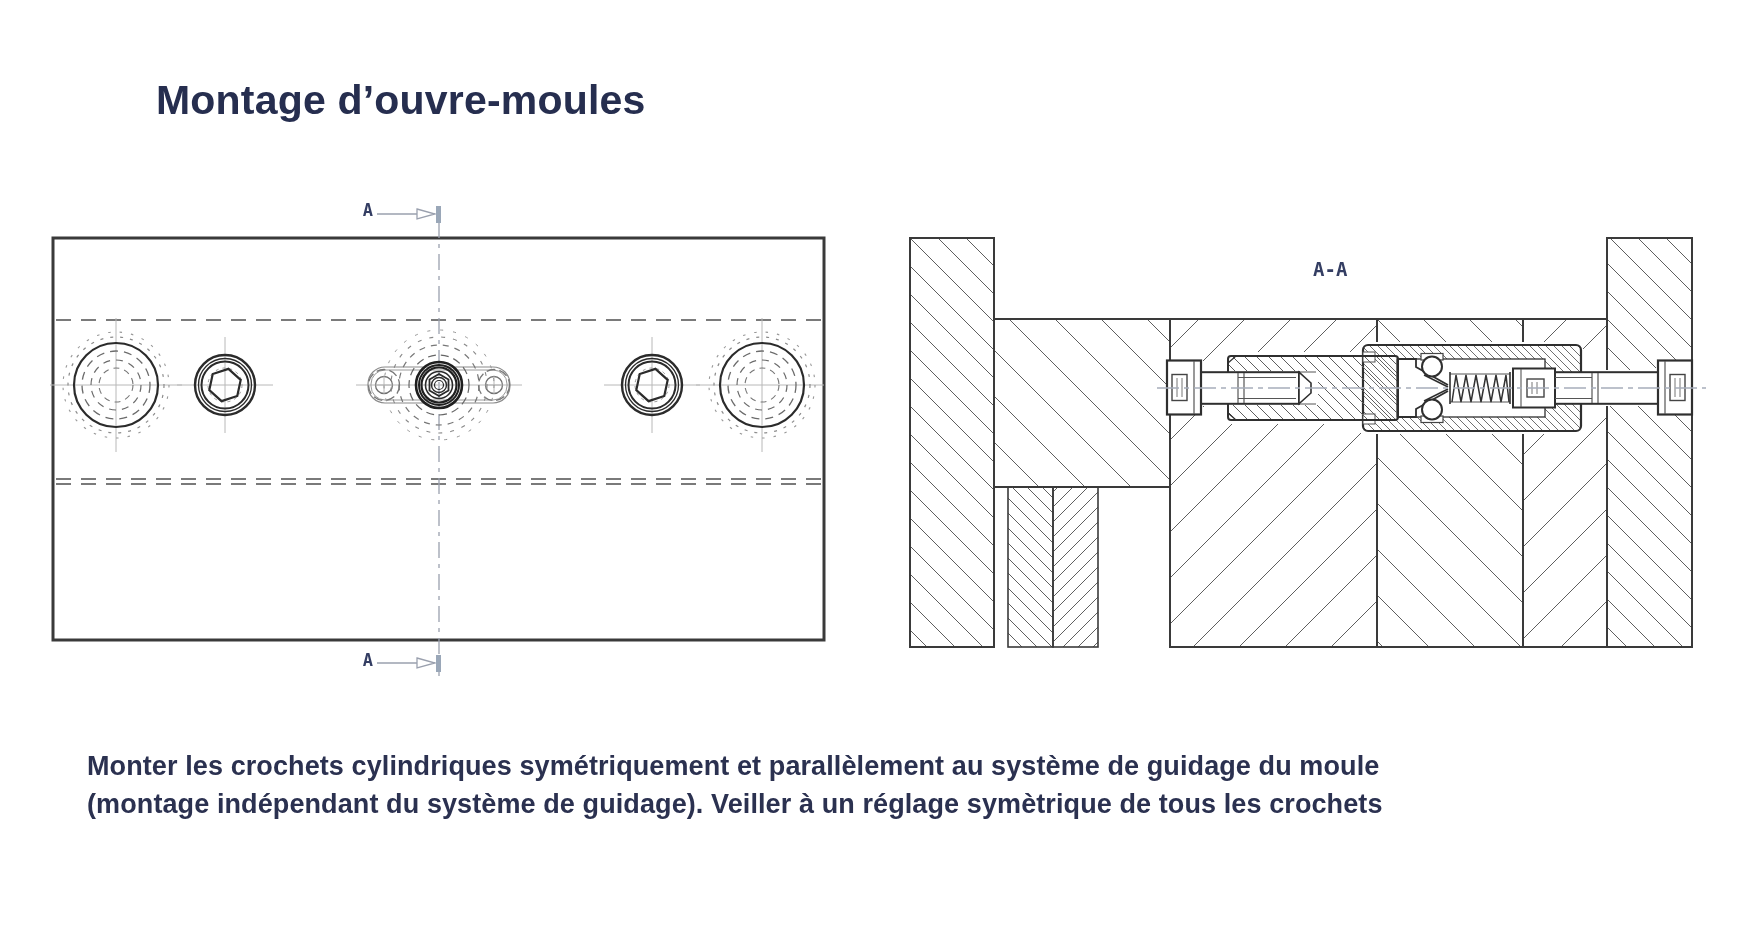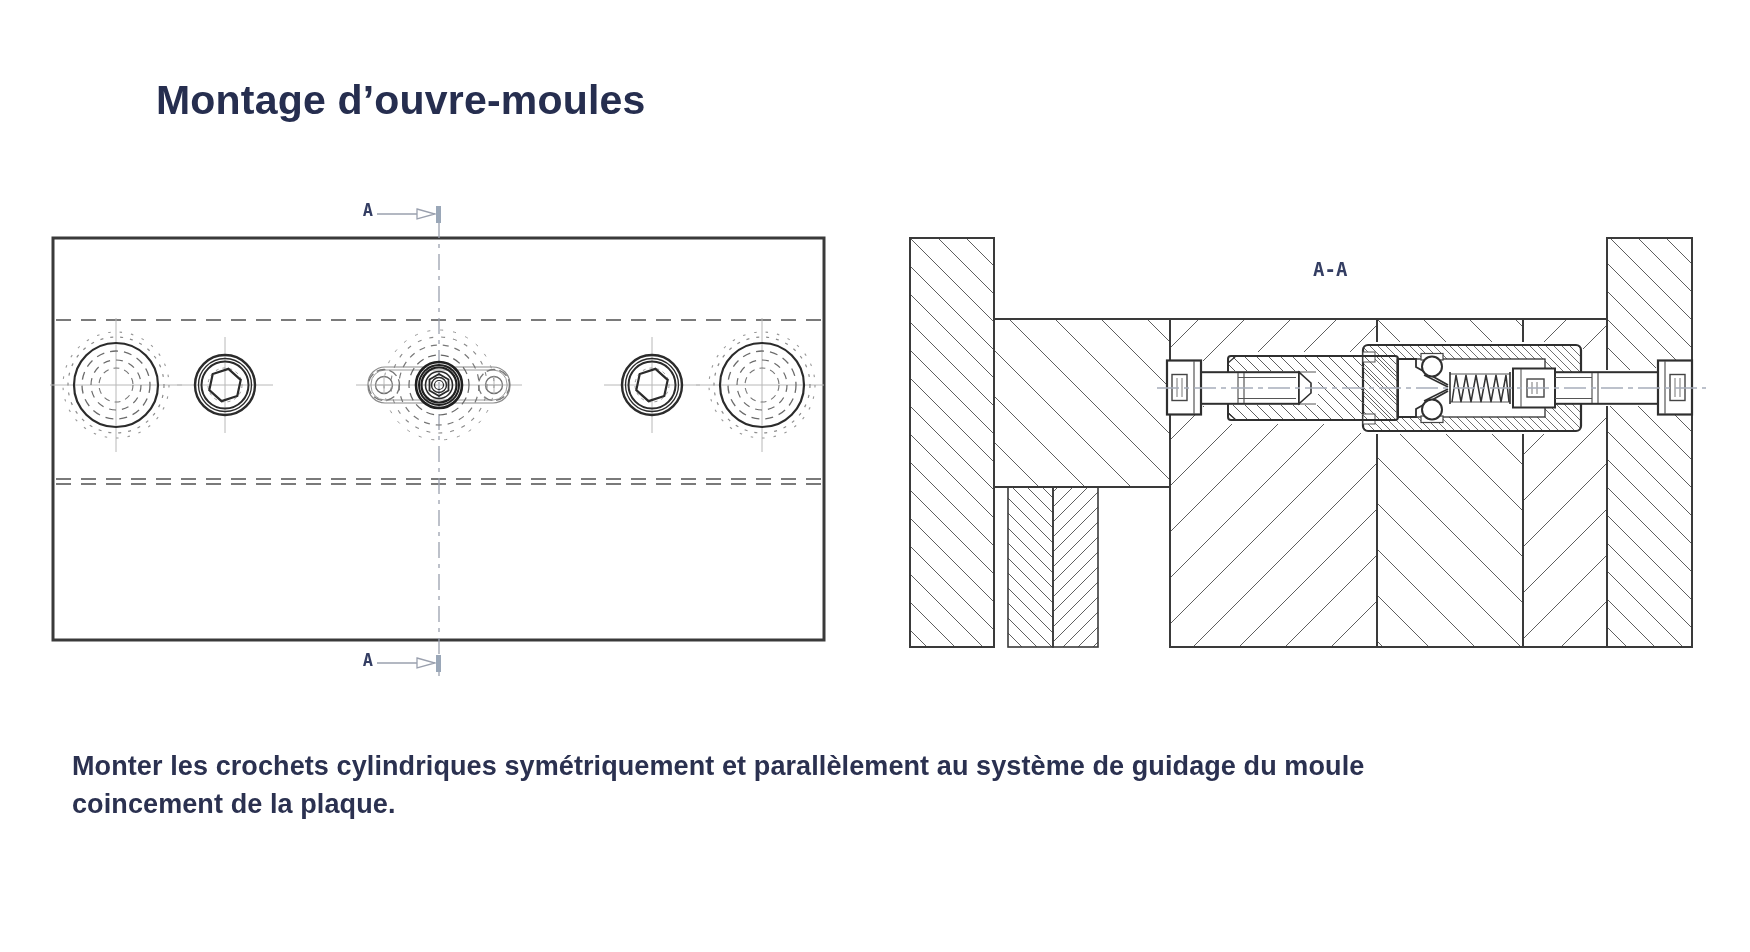--- a/index.html
+++ b/index.html
@@ -1,20 +1,20 @@
 <!DOCTYPE html>
 <html><head>
 <meta charset="utf-8">
 <style>
   html,body{margin:0;padding:0;background:#ffffff;}
   .page{position:relative;width:1750px;height:952px;background:#ffffff;overflow:hidden;
         font-family:"Liberation Sans",sans-serif;}
   .doc-title{position:absolute;left:156px;top:50px;font-size:41px;font-weight:800;
         letter-spacing:0.2px;color:#262e4f;}
-  .doc-desc{position:absolute;left:72px;top:747px;color:#2b3150;font-size:27px;
+  .doc-desc{position:absolute;left:87px;top:747px;color:#2b3150;font-size:27px;
         font-weight:700;line-height:38px;letter-spacing:0.1px;width:1500px;}
   .drawing-svg{position:absolute;left:0;top:0;}
   text.cad-label{font-family:"DejaVu Sans Mono","Liberation Mono",monospace;
         font-weight:700;fill:#343e63;}
 </style>
 </head>
 <body>
 
 <div class="page">
 
@@ -238,16 +238,16 @@
       </g>
 
       <line x1="1157" y1="388" x2="1706" y2="388" stroke="#a7adbb" stroke-width="1.3" stroke-dasharray="22 5 5 5"></line>
 
       <text class="cad-label" x="1313" y="276" font-size="19">A-A</text>
     </g>
   </svg>
 
   <div class="doc-desc">
     <div>Monter les crochets cylindriques symétriquement et parallèlement au système de guidage du moule</div>
-    <div>coincement de la plaque.</div>
+    <div>(montage indépendant du système de guidage). Veiller à un réglage symètrique de tous les crochets</div>
   </div>
 
 </div>
 
 </body></html>

